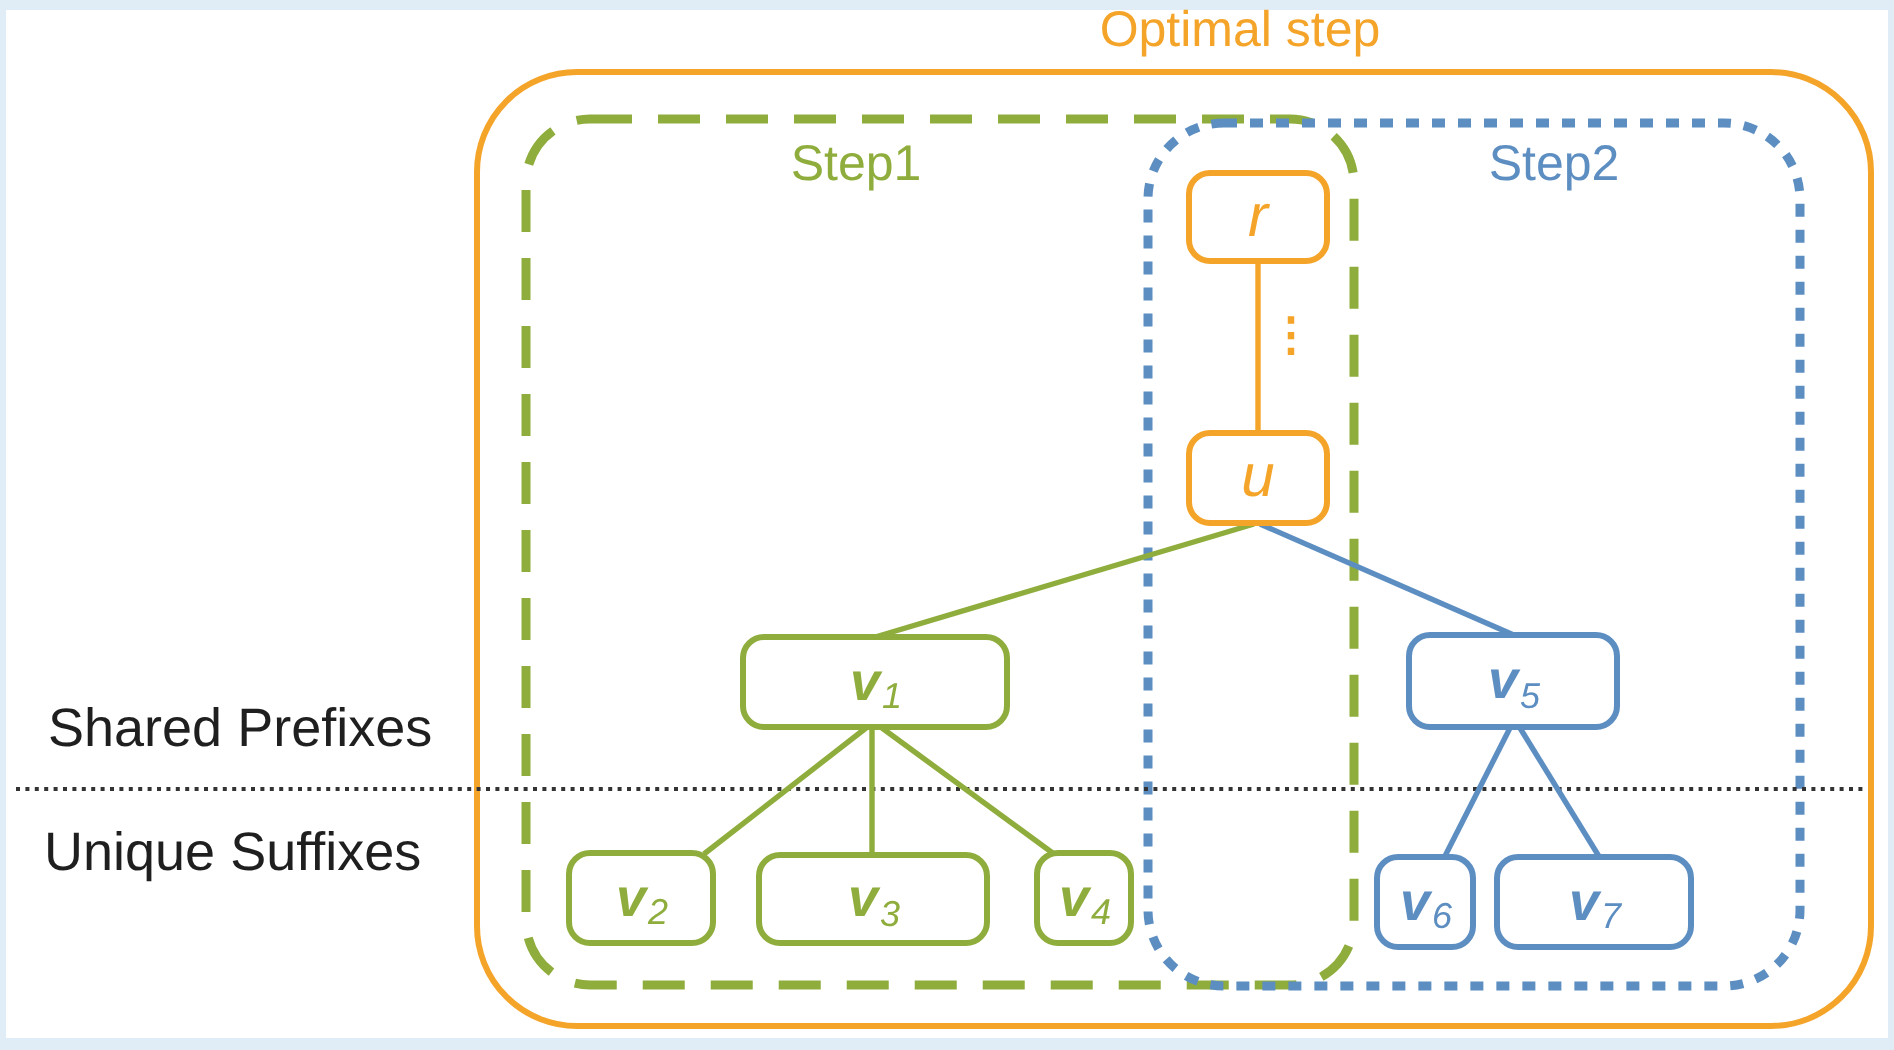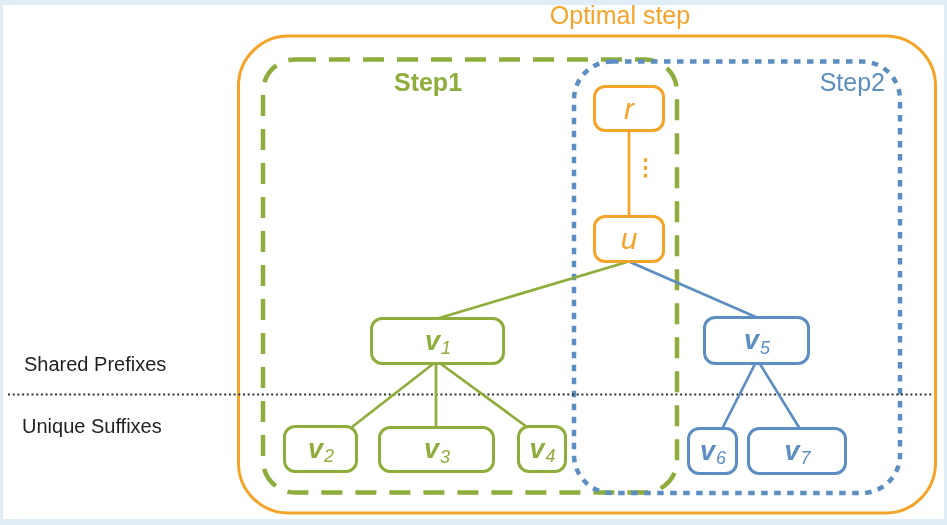--- a/index.html
+++ b/index.html
@@ -15,21 +15,21 @@
   .frame-strip{position:absolute; background:var(--frame);}
   .strip-top{left:0;top:0;width:947px;height:5px;}
   .strip-bottom{left:0;top:519px;width:947px;height:6px;}
   .strip-left{left:0;top:0;width:3px;height:525px;}
   .strip-right{left:944px;top:0;width:3px;height:525px;}
   svg.layer{position:absolute;left:0;top:0;}
   .group-label{position:absolute; font-size:25px; line-height:26px; text-align:center;}
   .lbl-orange{color:var(--orange);}
   .lbl-green{color:var(--green);}
   .lbl-blue{color:var(--blue);}
-  .row-label{position:absolute; font-size:20px; line-height:28px; color:var(--text); white-space:nowrap;text-align:center;}
+  .row-label{position:absolute; font-size:27px; line-height:28px; color:var(--text); white-space:nowrap;text-align:center;}
   .node{
     position:absolute; box-sizing:border-box; background:#fff;
     border:3px solid; border-radius:12px;
     display:flex; align-items:center; justify-content:center;
   }
   .node.orange{border-color:var(--orange); color:var(--orange);}
   .node.green{border-color:var(--green); color:var(--green);}
   .node.blue{border-color:var(--blue); color:var(--blue);}
   .node-main{font-style:italic; font-weight:bold; font-size:27px; line-height:1;}
   .node.plain .node-main{font-weight:normal; font-size:30px;}
@@ -66,22 +66,22 @@
     <line class="edge o-green" x1="627" y1="262" x2="436" y2="319"></line>
     <line class="edge o-blue" x1="630" y1="262" x2="758" y2="318"></line>
     <line class="edge o-green" x1="433" y1="364" x2="352" y2="427"></line>
     <line class="edge o-green" x1="436" y1="364" x2="436" y2="428"></line>
     <line class="edge o-green" x1="441" y1="364" x2="527" y2="427"></line>
     <line class="edge o-blue" x1="755" y1="364" x2="722" y2="429"></line>
     <line class="edge o-blue" x1="760" y1="364" x2="800" y2="429"></line>
   </svg>
 
   <div class="group-label lbl-orange" style="left:520px;top:2px;width:200px;">Optimal step</div>
-  <div class="group-label lbl-green" style="left:358px;top:69px;width:140px;font-weight:bold;">Step1</div>
-  <div class="group-label lbl-blue" style="left:745px;top:69px;width:140px;text-align:right;">Step2</div>
+  <div class="group-label lbl-green" style="left:358px;top:69px;width:140px;">Step1</div>
+  <div class="group-label lbl-blue" style="left:707px;top:69px;width:140px;">Step2</div>
 
   <div class="row-label" style="left:24px;top:350px;">Shared Prefixes</div>
   <div class="row-label" style="left:22px;top:412px;">Unique Suffixes</div>
 
   <div class="vdots">⋮</div>
 
   <div class="node orange plain" style="left:593px;top:85px;width:72px;height:47px;">
     <span class="node-main">r</span>
       <span class="node-sub"></span>
   </div>

